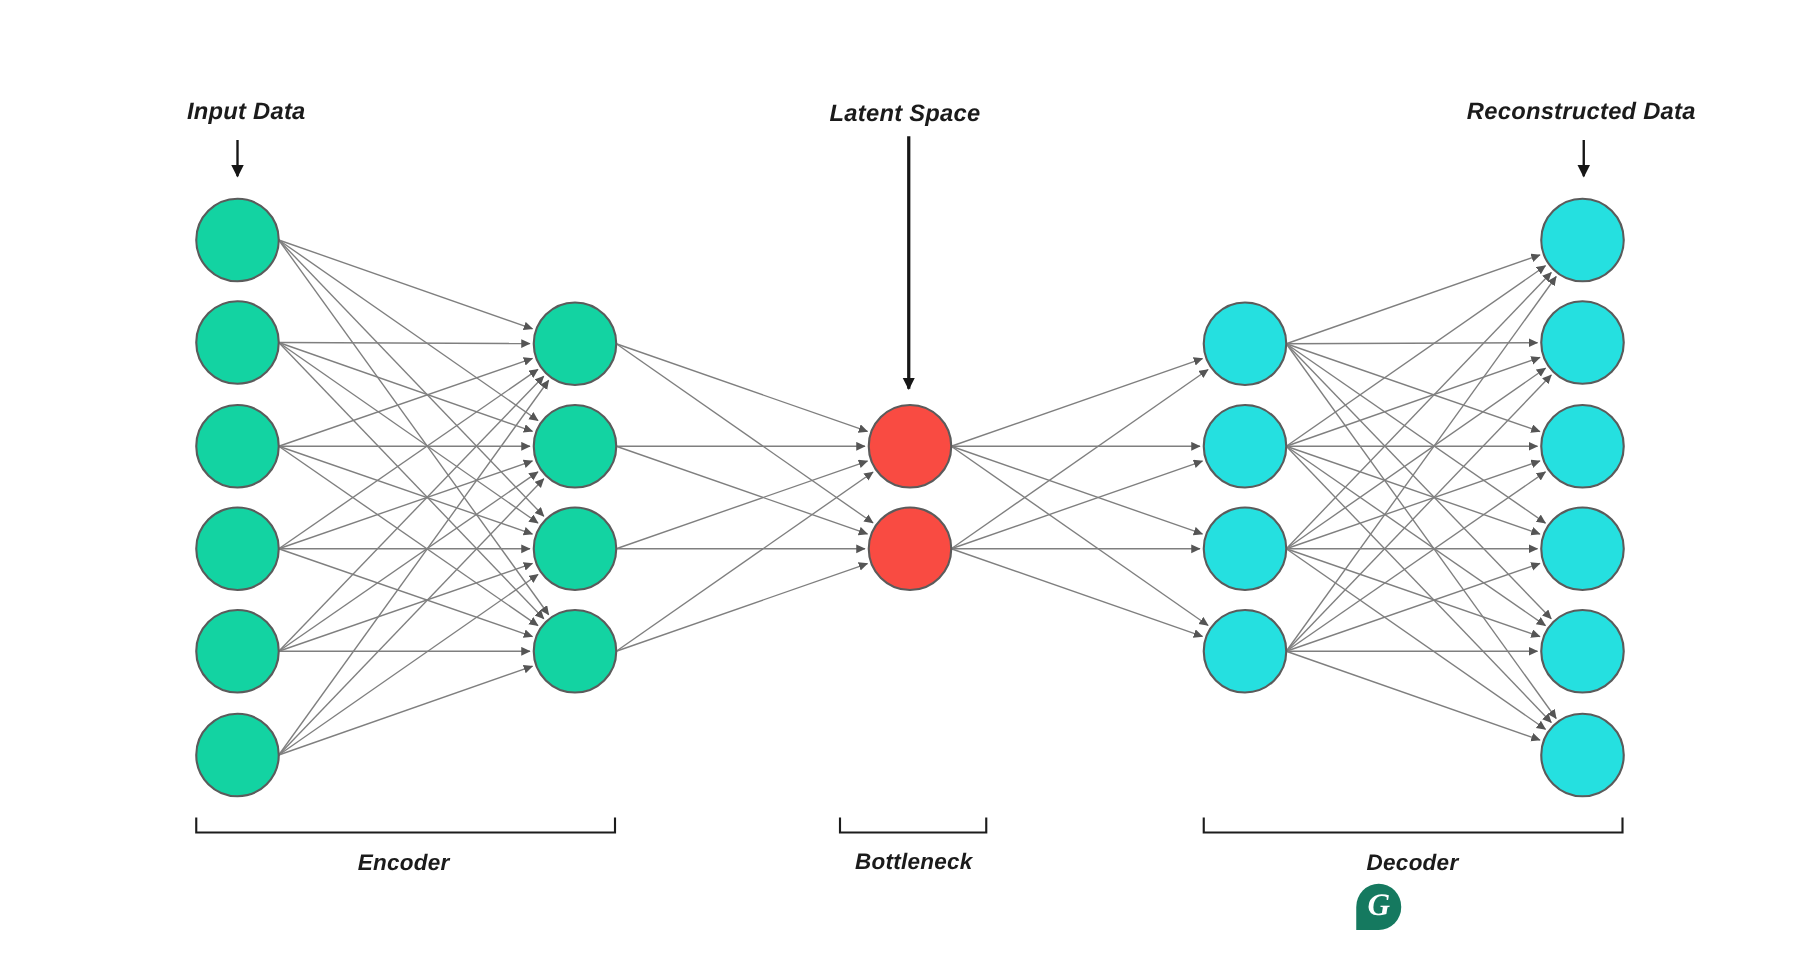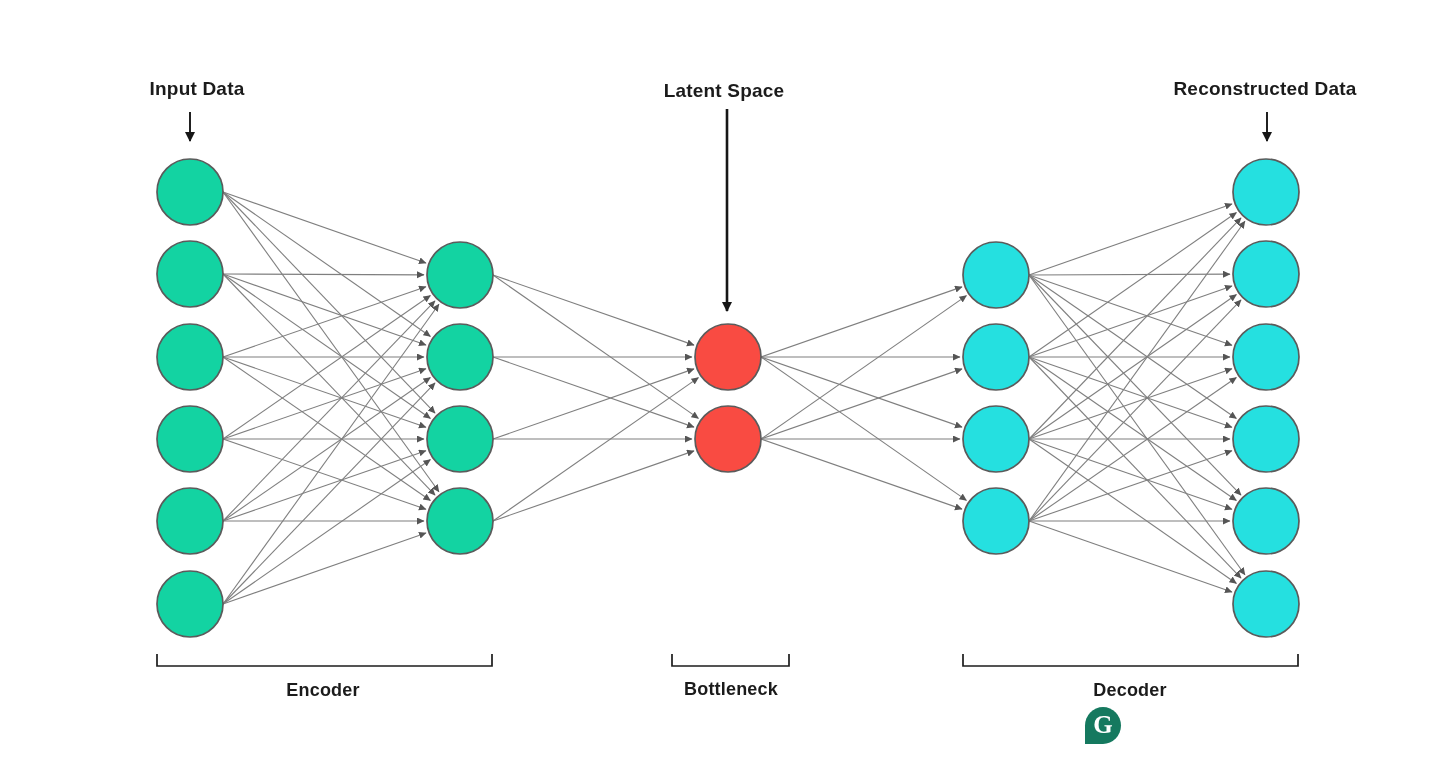--- a/index.html
+++ b/index.html
@@ -9,20 +9,21 @@
     height: 776px;
     background: #ffffff;
     overflow: hidden;
     font-family: "Liberation Sans", sans-serif;
   }
   .canvas {
     position: relative;
     width: 1152px;
     height: 776px;
     background: #ffffff;
+    font-style: italic;
   }
   svg { display: block; }
   .top-label {
     font-family: "Liberation Sans", sans-serif;
     font-size: 19px;
     font-weight: 700;
     fill: #1b1b1b;
     letter-spacing: 0.2px;
   }
   .section-label {

